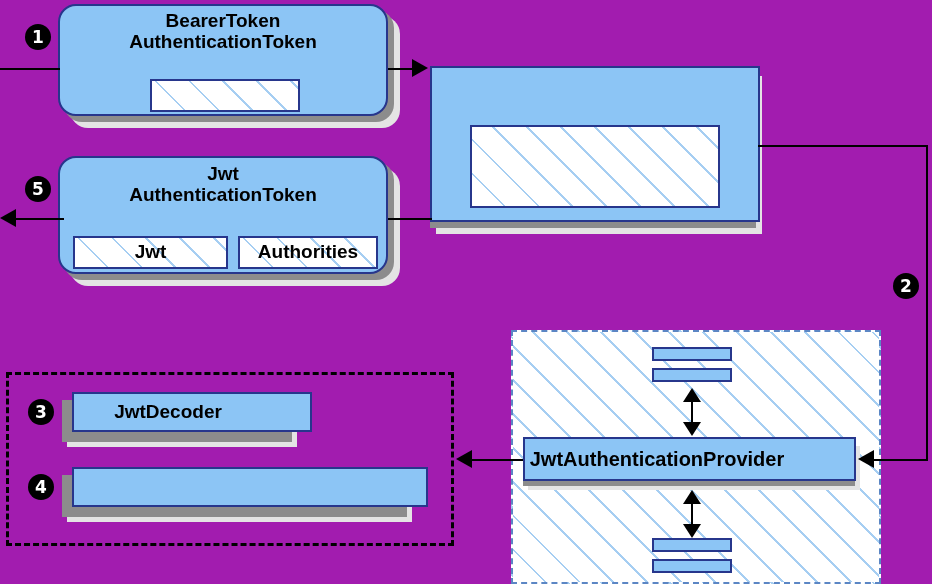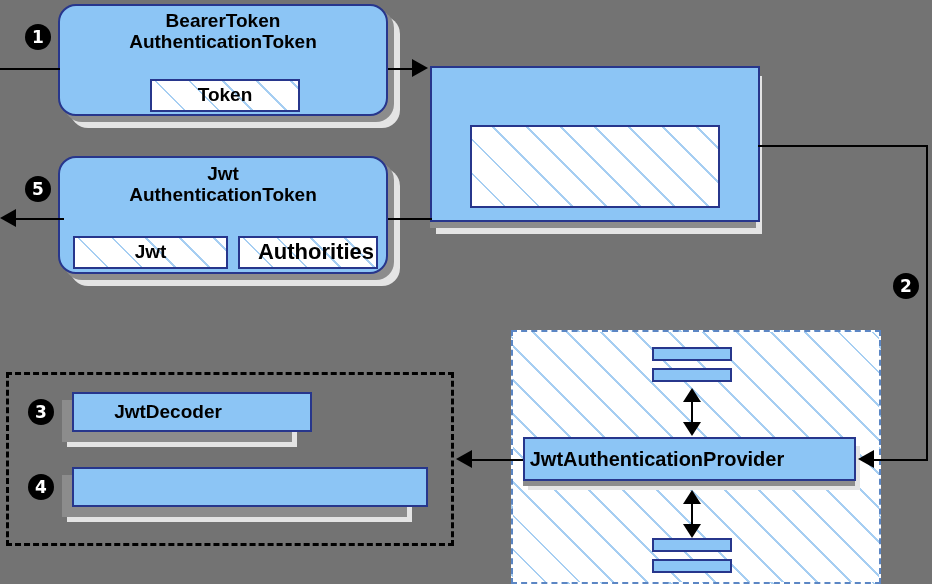--- a/index.html
+++ b/index.html
@@ -4,21 +4,21 @@
 <style>
   html, body {
     margin: 0;
     padding: 0;
     background: #ffffff;
   }
   #canvas {
     position: relative;
     width: 932px;
     height: 584px;
-    background: #737373;
+    background: #a21caf;
     font-family: "Liberation Sans", sans-serif;
     overflow: hidden;
   }
 
   
   .abs { position: absolute; box-sizing: border-box; }
 
   
   .round-box {
     background: #8CC5F5;
@@ -168,38 +168,37 @@
 <body>
 
 <div id="canvas">
 
   <div class="abs round-shadow-light" style="left:70px; top:16px; width:330px; height:112px;"></div>
   <div class="abs round-shadow-dark" style="left:64px; top:10px; width:330px; height:112px;"></div>
   <div class="abs round-box" style="left:58px; top:4px; width:330px; height:112px;"></div>
   <div class="box-title" style="left:58px; top:10px; width:330px; font-size:19px;">BearerToken
 AuthenticationToken</div>
   <div class="abs hatch-box" style="left:150px; top:79px; width:150px; height:33px;"></div>
-  <div class="inner-label" style="left:150px; top:95px; width:150px; font-size:19px;">Token</div>
 
   <div class="marker" style="left:25px; top:24px;">1</div>
 
   <div class="line-h" style="left:0px; top:68px; width:60px;"></div>
 
   <div class="line-h" style="left:388px; top:68px; width:36px;"></div>
   <div class="arrow-right" style="left:412px; top:59px;"></div>
 
   <div class="abs round-shadow-light" style="left:70px; top:168px; width:330px; height:118px;"></div>
   <div class="abs round-shadow-dark" style="left:64px; top:162px; width:330px; height:118px;"></div>
   <div class="abs round-box" style="left:58px; top:156px; width:330px; height:118px;"></div>
   <div class="box-title" style="left:58px; top:163px; width:330px; font-size:19px;">Jwt
 AuthenticationToken</div>
   <div class="abs hatch-box" style="left:73px; top:236px; width:155px; height:33px;"></div>
   <div class="inner-label" style="left:73px; top:252px; width:155px; font-size:19px;">Jwt</div>
   <div class="abs hatch-box" style="left:238px; top:236px; width:140px; height:33px;"></div>
-  <div class="inner-label" style="left:238px; top:252px; width:156px; font-size:22px;">Authorities</div>
+  <div class="inner-label" style="left:238px; top:252px; width:140px; font-size:19px;">Authorities</div>
 
   <div class="marker" style="left:25px; top:176px;">5</div>
 
   <div class="line-h" style="left:16px; top:218px; width:48px;"></div>
   <div class="arrow-left" style="left:0px; top:209px;"></div>
 
   <div class="line-h" style="left:388px; top:218px; width:44px;"></div>
 
   <div class="abs sq-shadow-light" style="left:436px; top:76px; width:326px; height:158px;"></div>
   <div class="abs sq-shadow-dark" style="left:430px; top:70px; width:326px; height:158px;"></div>

